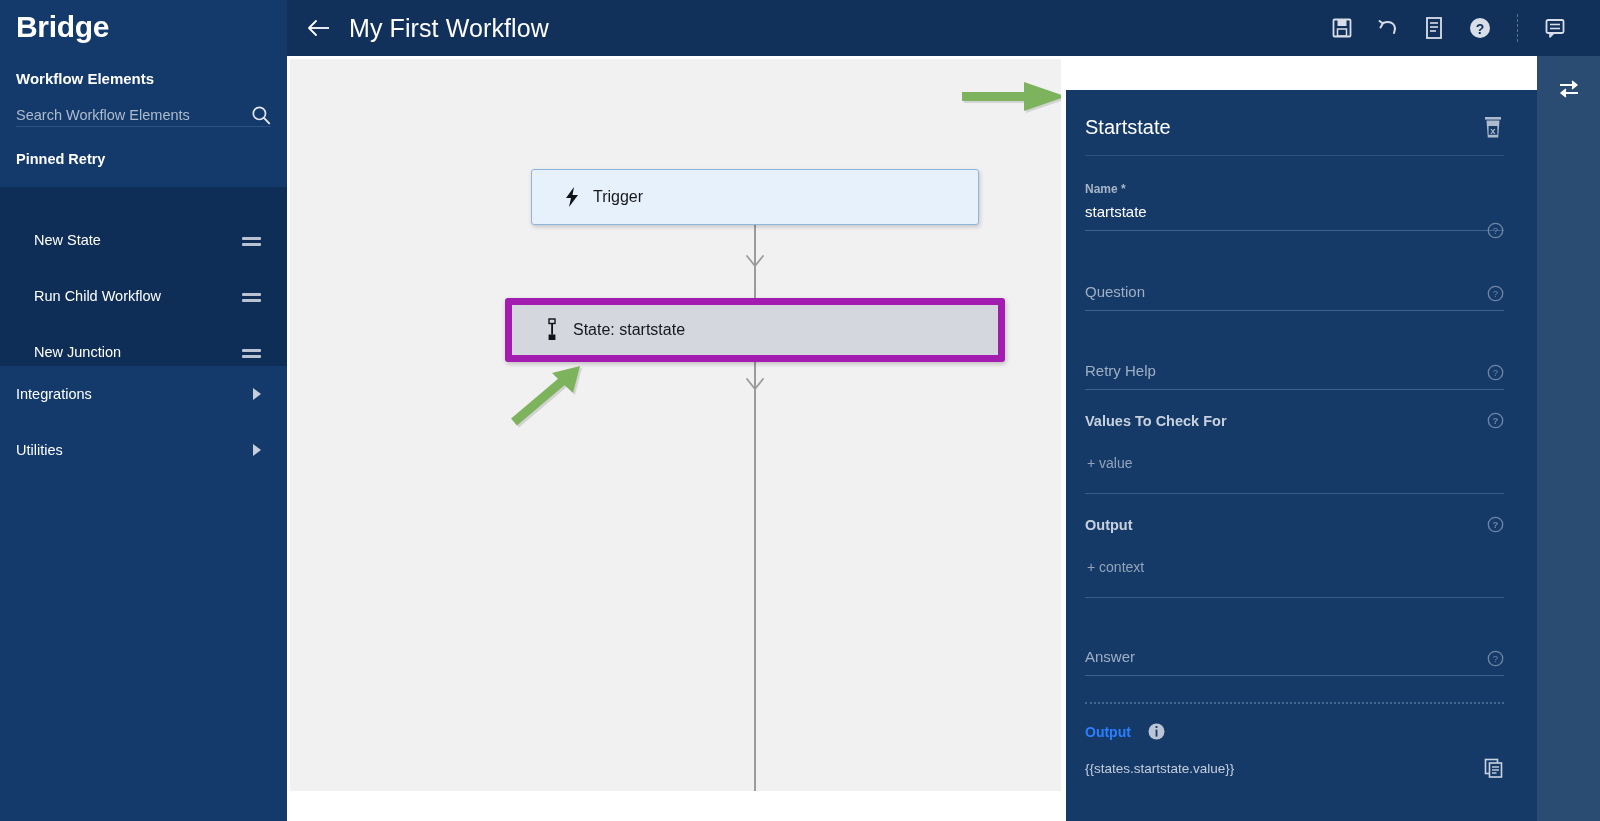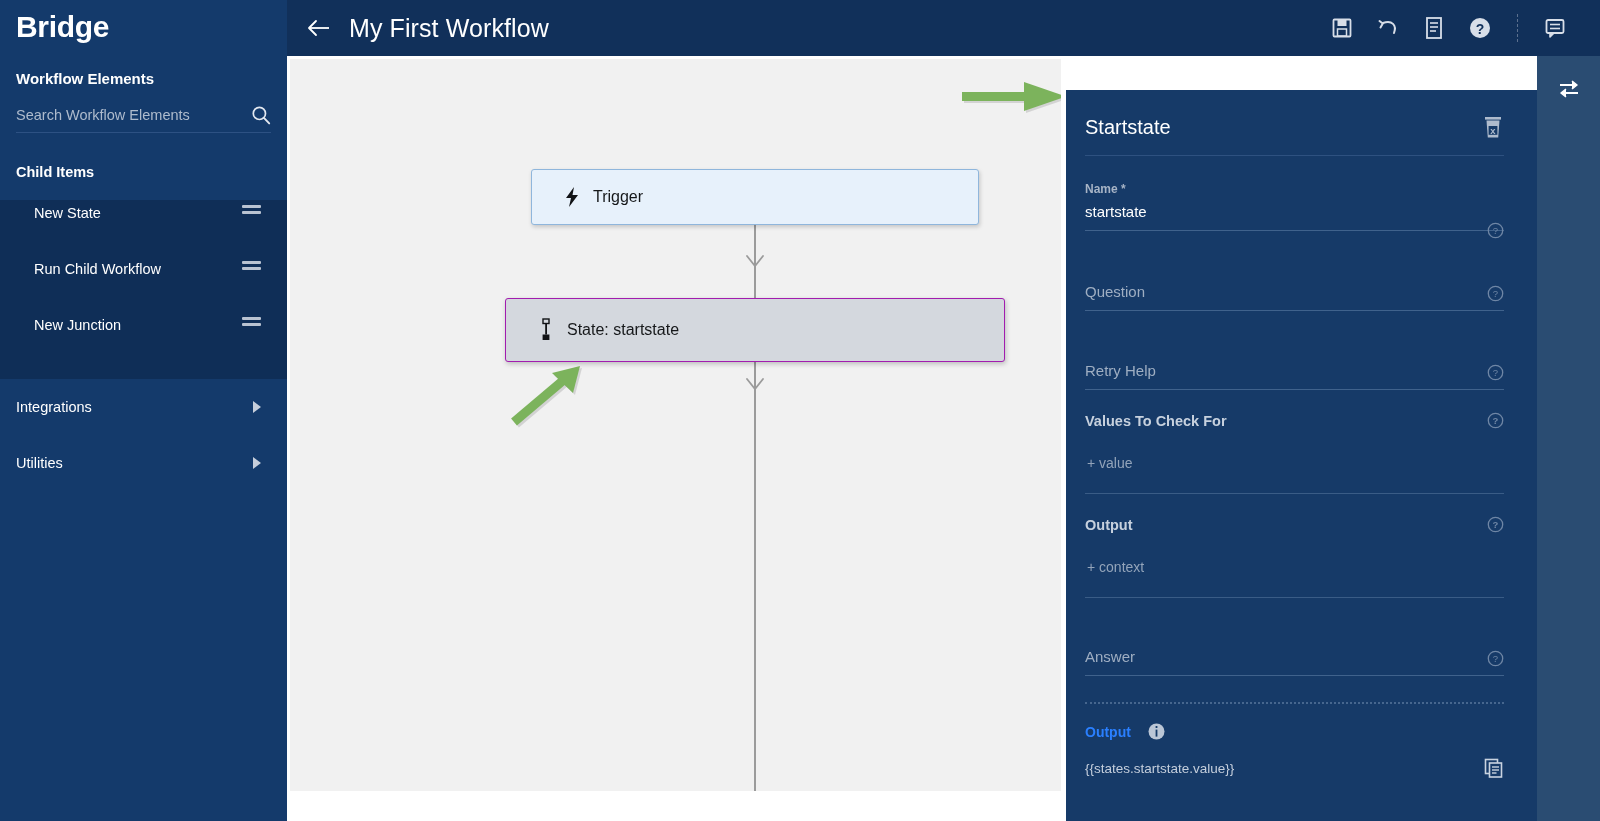--- a/index.html
+++ b/index.html
@@ -22,45 +22,45 @@
     font-size: 30px; font-weight: bold;
     letter-spacing: -0.3px;
     padding: 10px 0 0 16px;
   }
   .sidebar-section-title {
     color: #ffffff;
     font-size: 15px; font-weight: bold;
     padding: 26px 0 0 16px;
   }
   .search-row {
-    margin: 18px 16px 7px 16px;
+    margin: 18px 16px 0 16px;
     display: flex; align-items: center;
     border-bottom: 1px solid #2D5183;
-    padding-bottom: 7px;
+    padding-bottom: 1px;
   }
   .search-input {
     flex: 1;
     background: transparent; border: none; outline: none;
     color: #AEBBCD; font-size: 14.5px;
     font-family: "Liberation Sans", sans-serif;
   }
   .search-input::placeholder { color: #AEBBCD; opacity: 1; }
   .search-icon { width: 20px; height: 20px; flex: 0 0 auto; }
 
   .pinned-title {
     color: #ffffff; font-size: 14.5px; font-weight: bold;
     padding: 24px 0 0 16px;
   }
   .pinned-block {
     margin-top: 20px;
     background: #0F2E57;
     padding: 5px 0 6px 0;
   }
   .pinned-item {
-    display: flex; align-items: flex-start;
+    display: flex; align-items: flex-end;
     height: 56px;
     padding: 0 26px 0 34px;
     cursor: pointer;
   }
   .pinned-item-label { color: #ffffff; font-size: 14.5px; flex: 1; }
   .drag-handle { width: 19px; height: 11px; flex: 0 0 auto; }
   .drag-handle span {
     display: block; height: 3px; background: #B9C3D2;
     border-radius: 1px; margin-bottom: 3px;
   }
@@ -132,21 +132,21 @@
     left: 241px; top: 110px;
     width: 448px; height: 56px;
     background: #E7F1FB;
     border: 1px solid #8FB6DC;
     box-shadow: 1px 2px 4px rgba(0,0,0,0.18);
   }
   .node-state {
     left: 215px; top: 239px;
     width: 500px; height: 64px;
     background: #D4D8DE;
-    border: 1px solid #a21caf;
+    border: 7px solid #a21caf;
     box-shadow: 1px 2px 5px rgba(0,0,0,0.22);
   }
   .node-icon {
     width: 26px; margin-left: 27px; margin-right: 8px;
     display: flex; align-items: center; justify-content: center;
     flex: 0 0 auto;
   }
   .node-label { white-space: nowrap; }
 
   .edge { position: absolute; background: #9B9B9B; width: 1.5px; }
@@ -242,21 +242,21 @@
     <div class="search-row">
       <input class="search-input" type="text" placeholder="Search Workflow Elements" style="">
       <span class="search-icon">
         <svg width="20" height="20" viewBox="0 0 20 20">
           <circle cx="8.4" cy="8.4" r="6.1" fill="none" stroke="#E3E8F0" stroke-width="1.7"></circle>
           <line x1="12.9" y1="12.9" x2="18.2" y2="18.4" stroke="#E3E8F0" stroke-width="1.9" stroke-linecap="round"></line>
         </svg>
       </span>
     </div>
 
-    <div class="pinned-title">Child Items</div>
+    <div class="pinned-title">Pinned Retry</div>
 
     <div class="pinned-block">
       <div class="pinned-item">
         <span class="pinned-item-label">New State</span>
         <span class="drag-handle">
             <span></span>
             <span></span>
           </span>
       </div>
       <div class="pinned-item">

